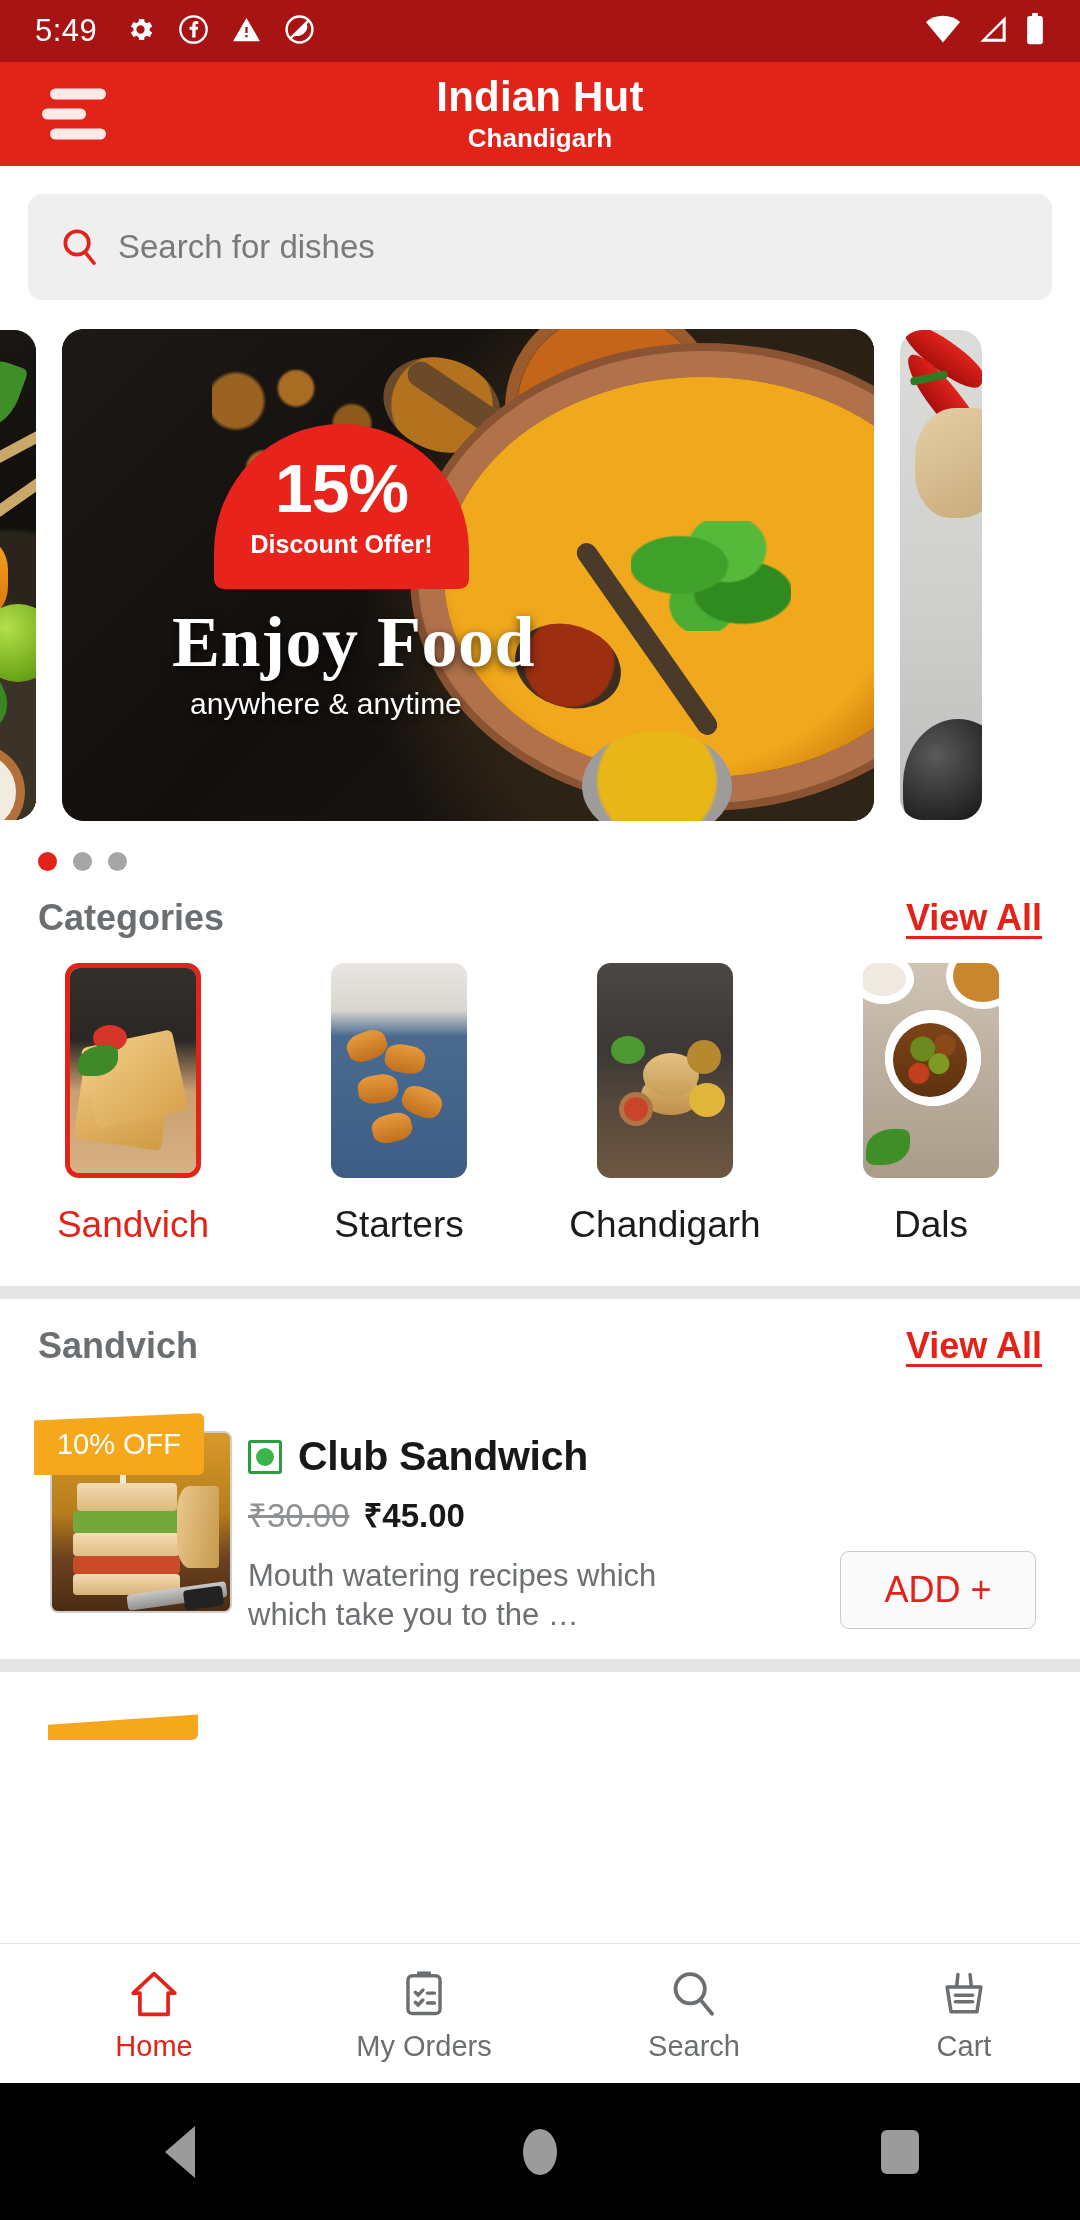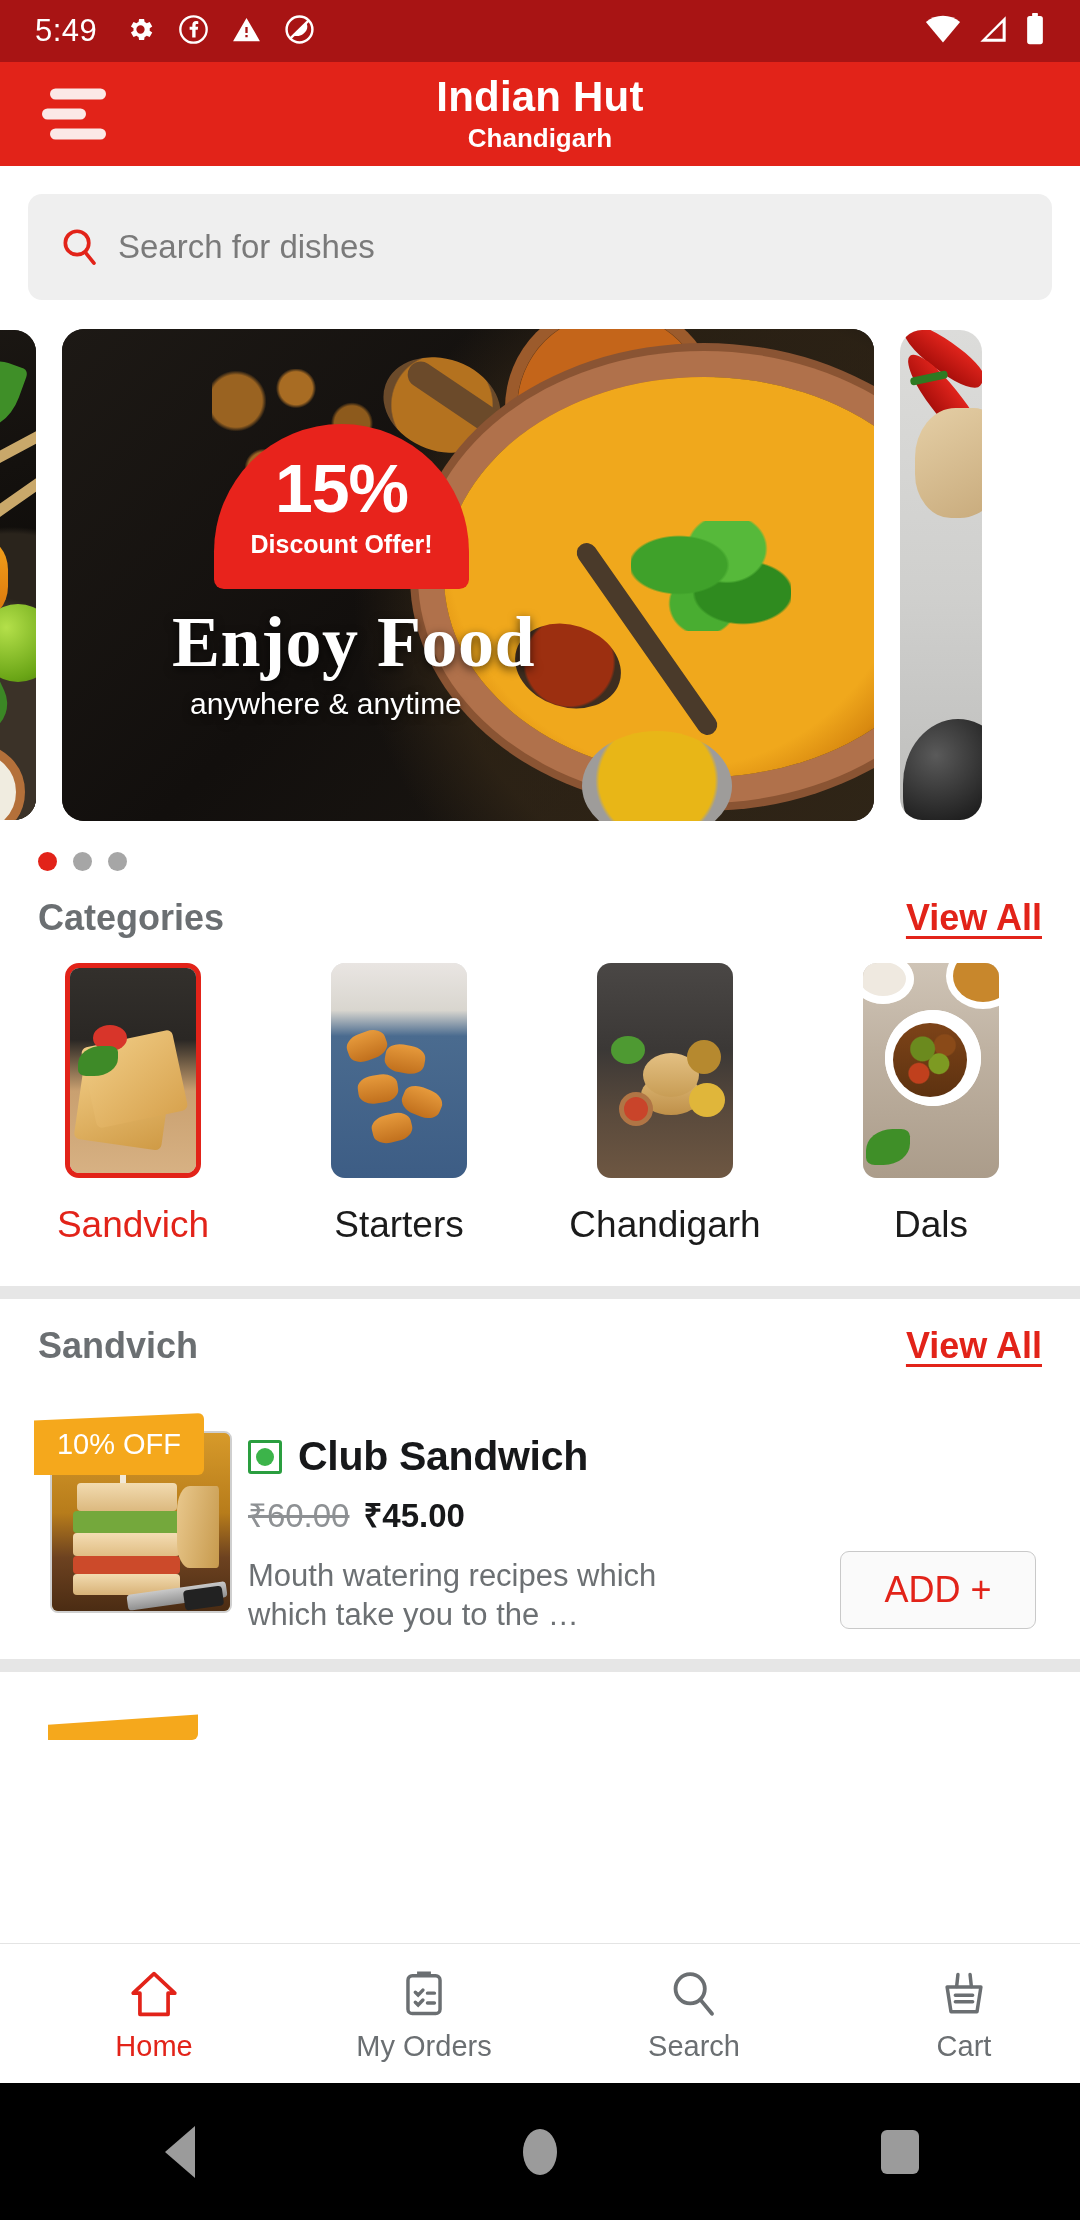--- a/index.html
+++ b/index.html
@@ -558,21 +558,21 @@
       </div>
     </div>
     <div class="p-info">
       <div class="p-title-row">
         <span class="veg-mark">
             <i></i>
           </span>
         <span class="p-title">Club Sandwich</span>
       </div>
       <div class="p-price-row">
-        <span class="p-old">₹60.00</span>
+        <span class="p-old">₹30.00</span>
         <span class="p-new">₹45.00</span>
       </div>
       <div class="p-bottom">
         <div class="p-desc">Mouth watering recipes which which take you to the …</div>
         <div class="add-btn">ADD +</div>
       </div>
     </div>
   </div>
 
   <div class="divider d2" style="margin-top:24px;"></div>

